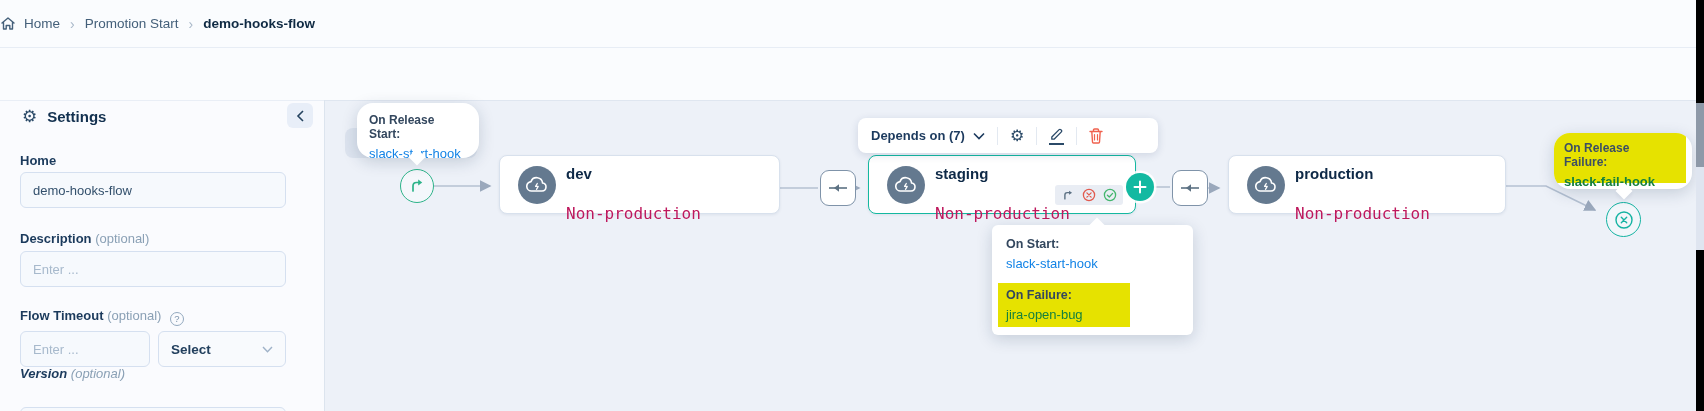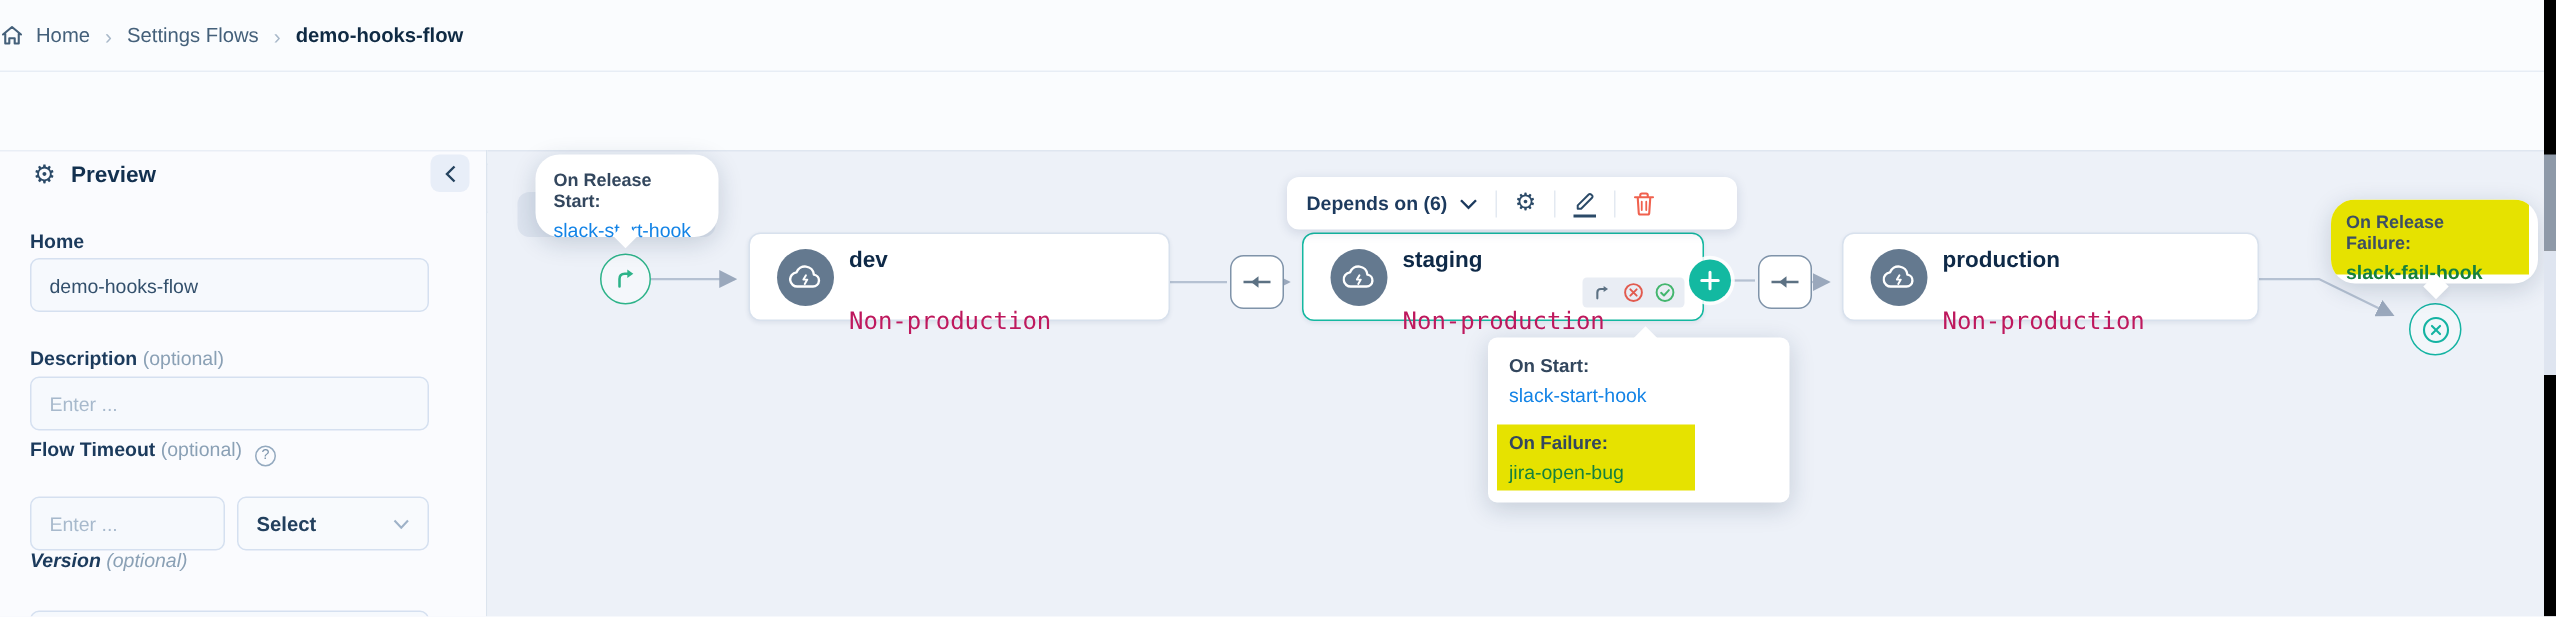--- a/index.html
+++ b/index.html
@@ -101,58 +101,58 @@
 <div id="app">
 
   <div class="breadcrumb-bar">
     <span class="crumb">
       <svg width="16" height="16" viewBox="0 0 16 16">
           <path d="M2 7 L8 2 L14 7 M3.5 6.3 V13 H6.2 V9.5 H9.8 V13 H12.5 V6.3" fill="none" stroke="#44607a" stroke-width="1.4" stroke-linecap="round" stroke-linejoin="round"></path>
         </svg>
       <span>Home</span>
     </span>
     <span class="crumb-sep">›</span>
-    <span class="crumb">Settings Flows</span>
+    <span class="crumb">Promotion Start</span>
     <span class="crumb-sep">›</span>
     <span class="crumb crumb-current">demo-hooks-flow</span>
   </div>
 
   <div class="preview-bar">
     <div class="preview-label">Preview policies for product:</div>
     <div class="product-select">
       <span>Select Product</span>
       <svg width="12" height="8" viewBox="0 0 12 8">
           <polyline points="1,1.5 6,6.5 11,1.5" fill="none" stroke="#b3c2d6" stroke-width="1.5"></polyline>
         </svg>
     </div>
   </div>
 
   <div class="sidebar"></div>
   <div class="sidebar-divider"></div>
 
   <div class="settings-header">
     <span class="gear-glyph">⚙</span>
-    <span class="settings-title">Preview</span>
+    <span class="settings-title">Settings</span>
   </div>
   <div class="collapse-btn">
     <svg width="9" height="12" viewBox="0 0 9 12">
         <polyline points="7,1 2,6 7,11" fill="none" stroke="#25435f" stroke-width="1.6"></polyline>
       </svg>
   </div>
 
   <div class="field-label" style="top:153px;">Home</div>
   <input class="s-input" style="top: 172px;" value="demo-hooks-flow">
 
   <div class="field-label" style="top:231px;">
     <span>Description</span>
     <span class="optional">(optional)</span>
   </div>
   <input class="s-input" style="top: 251px;" placeholder="Enter ...">
 
-  <div class="field-label" style="top:292px;">
+  <div class="field-label" style="top:308px;">
     <span>Flow Timeout</span>
     <span class="optional">(optional)</span>
     <span class="help-icon">?</span>
   </div>
   <input class="s-input half" style="top: 331px;" placeholder="Enter ...">
   <div class="unit-select" style="top:331px;">
     <span>Select</span>
     <svg width="11" height="7" viewBox="0 0 11 7">
         <polyline points="1,1 5.5,5.8 10,1" fill="none" stroke="#9fb2c8" stroke-width="1.4"></polyline>
       </svg>
@@ -239,21 +239,21 @@
     </div>
   </div>
 
   <div class="plus-btn">
     <svg width="14" height="14" viewBox="0 0 14 14">
         <path d="M7,1.5 V12.5 M1.5,7 H12.5" stroke="#ffffff" stroke-width="2" stroke-linecap="round"></path>
       </svg>
   </div>
 
   <div class="node-toolbar">
-    <span class="tb-label">Depends on (6)</span>
+    <span class="tb-label">Depends on (7)</span>
     <svg width="12" height="8" viewBox="0 0 12 8" style="cursor:pointer">
         <polyline points="1,1.5 6,6.5 11,1.5" fill="none" stroke="#1c3a5e" stroke-width="1.6"></polyline>
       </svg>
     <span class="tb-div"></span>
     <span class="tb-icon gear-glyph" style="font-size:16px;">⚙</span>
     <span class="tb-div"></span>
     <span class="tb-icon pencil-wrap">
       <svg width="15" height="15" viewBox="0 0 16 16">
           <path d="M3,13 L3,10.6 L10.8,2.8 a1.2,1.2 0 0 1 1.7,0 l0.7,0.7 a1.2,1.2 0 0 1 0,1.7 L5.4,13 Z" fill="none" stroke="#2b4a68" stroke-width="1.4" stroke-linejoin="round"></path>
         </svg>

